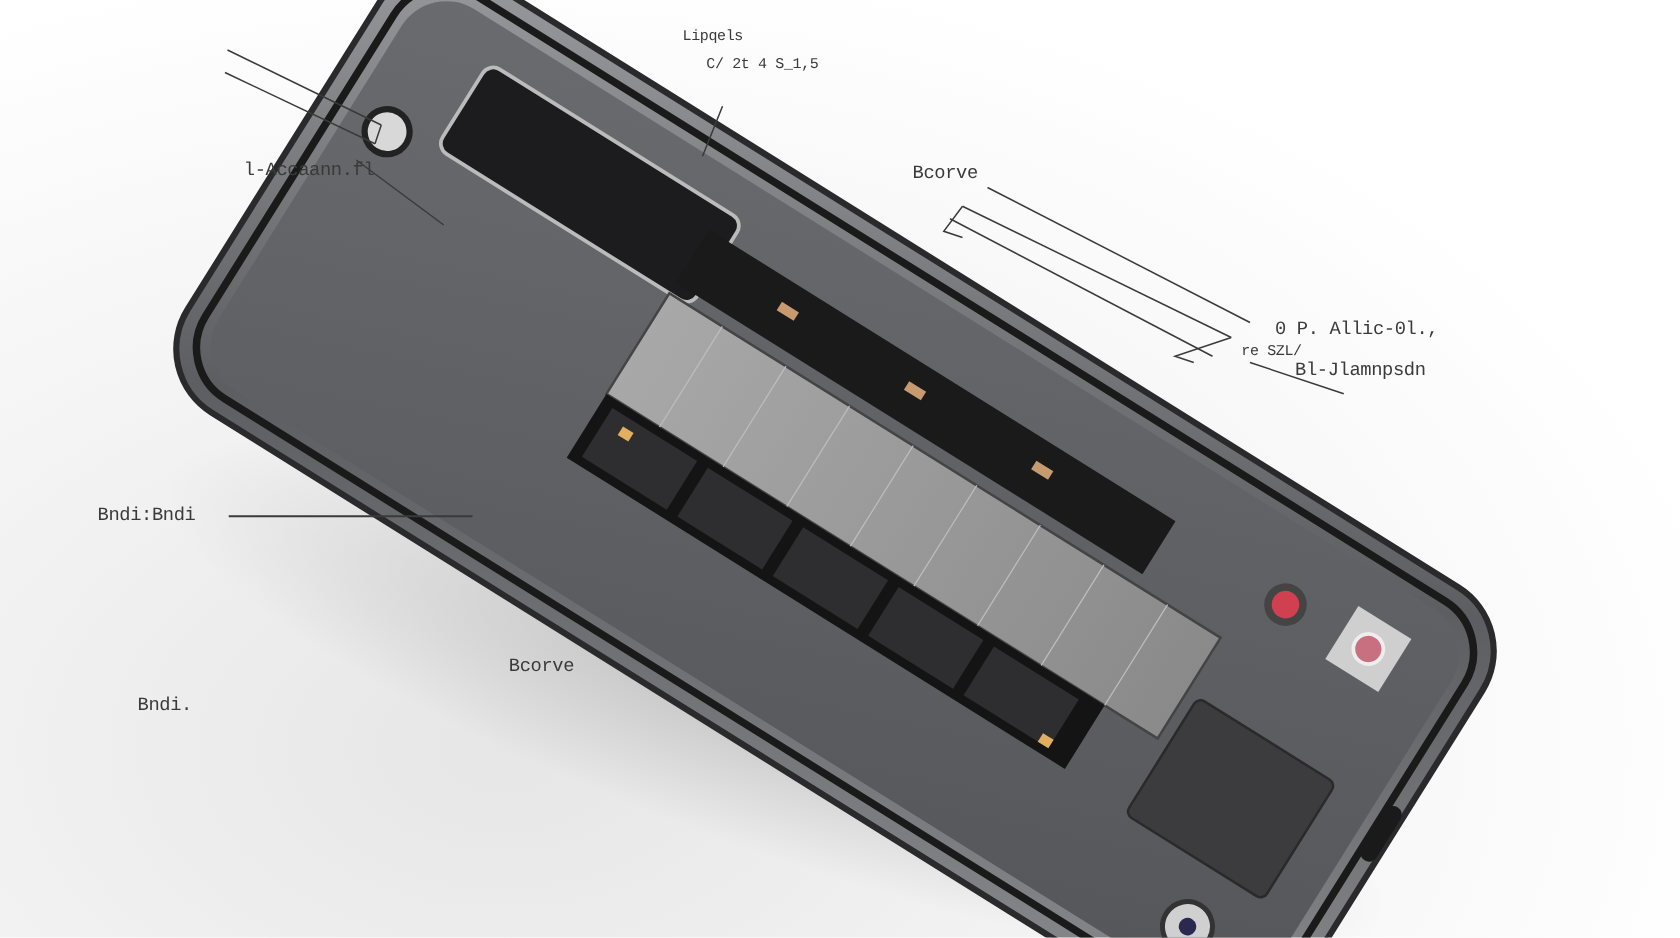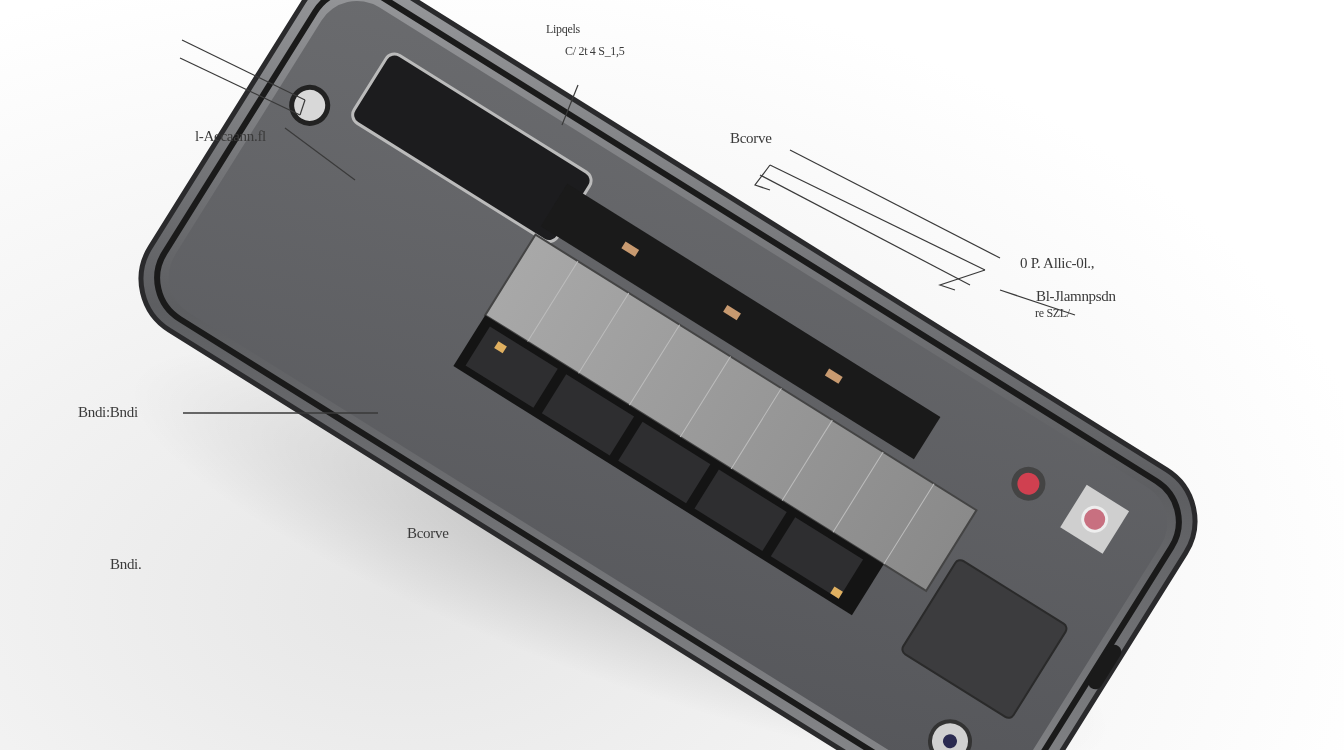--- a/index.html
+++ b/index.html
@@ -3,21 +3,21 @@
 <meta charset="utf-8">
 <style>
   html, body { margin:0; padding:0; }
   body {
     width:1344px; height:750px; overflow:hidden; position:relative;
     background: radial-gradient(ellipse at 30% 80%, #e6e6e6 0%, #f4f4f4 40%, #ffffff 75%);
     font-family: "Liberation Sans", sans-serif;
   }
   .label {
     position:absolute; color:#3a3a3a; font-size:15px; letter-spacing:-0.3px;
-    font-family: Liberation Serif, serif;
+    font-family: Liberation Mono, monospace;
     white-space:nowrap;
   }
   .label.small { font-size:12px; }
   svg.art { position:absolute; left:0; top:0; }
 </style>
 </head>
 <body>
 
 <svg class="art" width="1344" height="750" viewBox="0 0 1344 750">
   <defs>
@@ -101,17 +101,17 @@
     <line x1="1000" y1="290" x2="1075" y2="315"></line>
     <line x1="183" y1="413" x2="378" y2="413" stroke-width="1.6"></line>
   </g>
 </svg>
 
 <div class="label small" style="left:546px;top:22px;">Lipqels</div>
 <div class="label small" style="left:565px;top:44px;">C/  2t 4 S_1,5</div>
 <div class="label" style="left:195px;top:128px;">l-Accaann.fl</div>
 <div class="label" style="left:730px;top:130px;">Bcorve</div>
 <div class="label" style="left:1000px;top:255px;margin-left:20px;">0   P. Allic-0l.,</div>
-<div class="label small" style="left:1035px;top:274px;margin-top:32px;">re SZL/</div>
+<div class="label small" style="left:993px;top:274px;">re SZL/</div>
 <div class="label" style="left:1036px;top:288px;">Bl-Jlamnpsdn</div>
 <div class="label" style="left:78px;top:404px;">Bndi:Bndi</div>
 <div class="label" style="left:407px;top:525px;">Bcorve</div>
 <div class="label" style="left:110px;top:556px;">Bndi.</div>
 
 </body></html>

